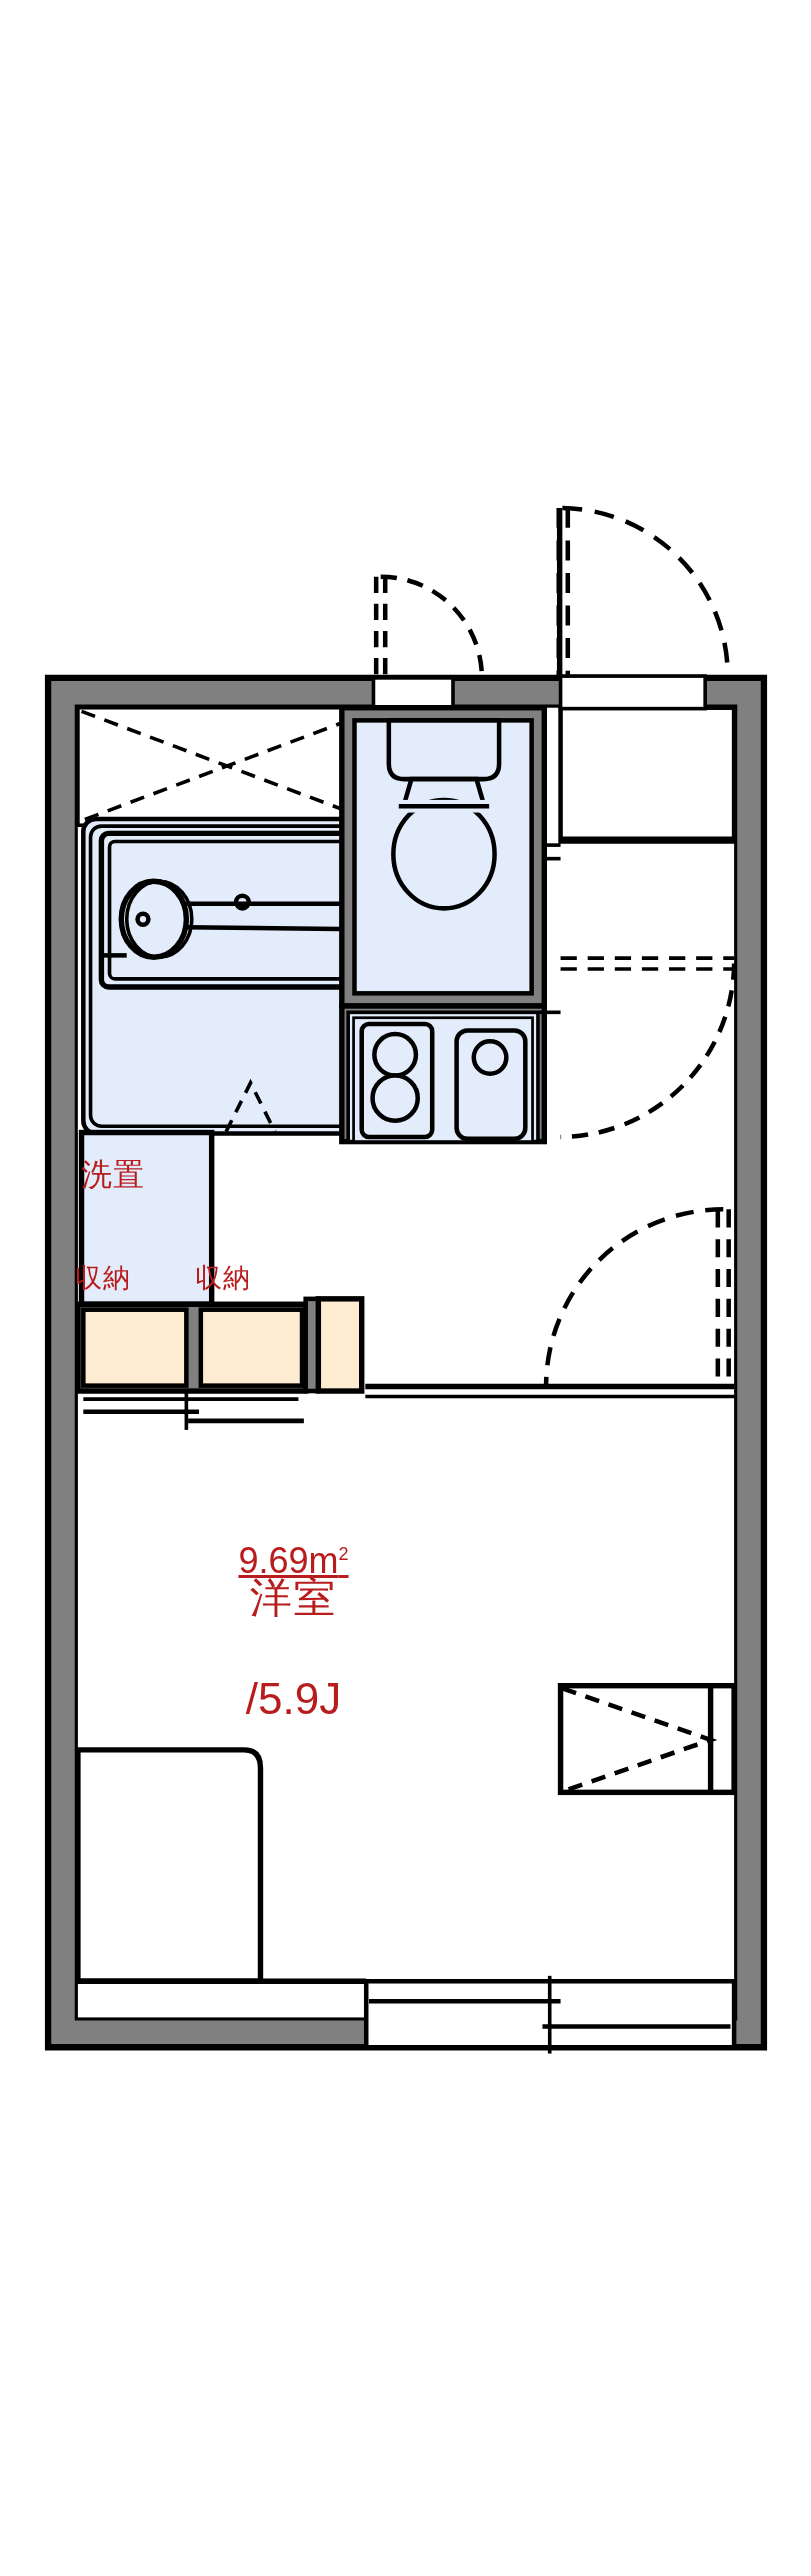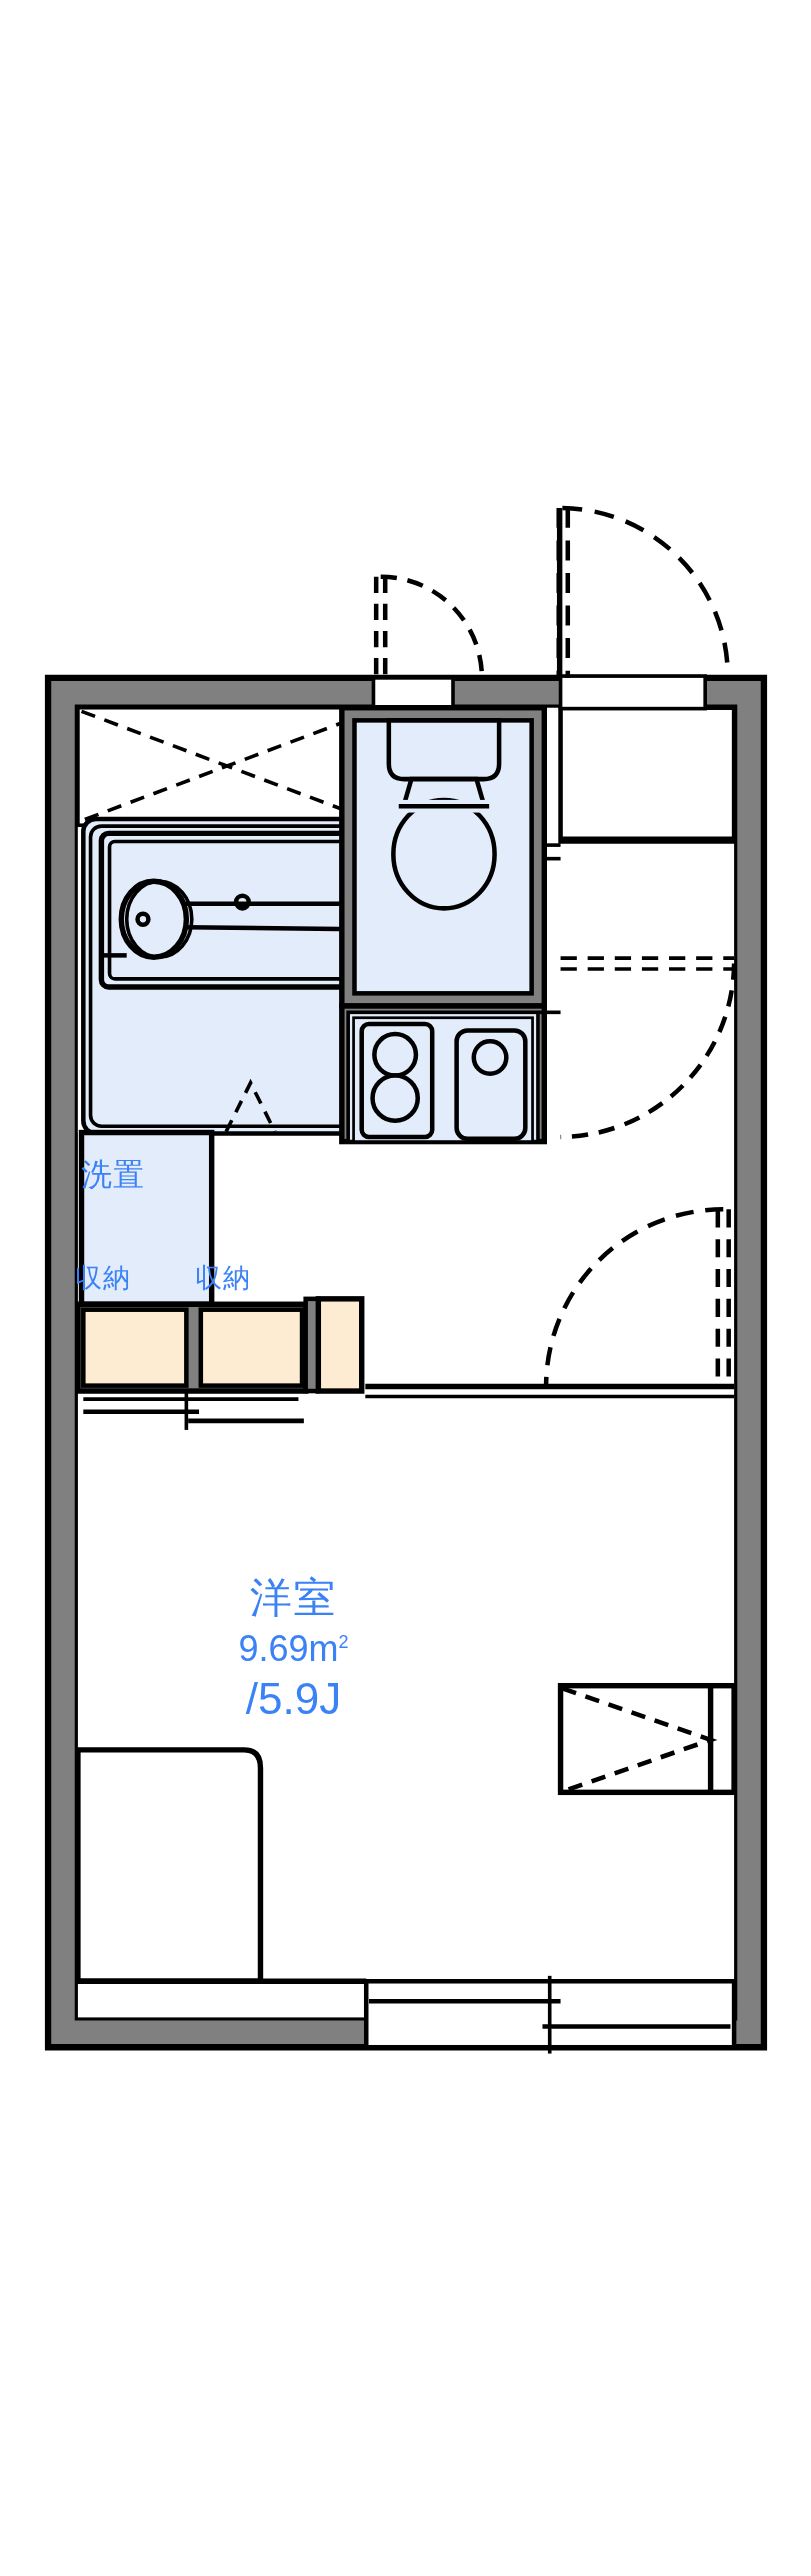--- a/index.html
+++ b/index.html
@@ -1,22 +1,22 @@
 <!DOCTYPE html>
 <html style="font-size:14.5px"><head>
 <meta charset="utf-8">
 <style>
   html,body{margin:0;padding:0;background:#ffffff;}
   body{width:812px;height:2576px;position:relative;
        font-family:"Liberation Sans","DejaVu Sans",sans-serif;}
   #plan{position:absolute;left:0;top:0;width:812px;height:2576px;}
-  .lbl{position:absolute;text-align:center;color:#3b82f6;line-height:1.0;
+  .lbl{position:absolute;text-align:center;color:#b91c1c;line-height:1.0;
        font-family:"Liberation Sans","DejaVu Sans",sans-serif;}
   #room-name{left:194px;top:1577px;width:199px;font-size:42px;letter-spacing:1.8px;}
-  #room-area{left:194px;top:1631px;width:199px;font-size:36px;}
+  #room-area{left:194px;top:1543px;width:199px;font-size:36px;text-decoration:underline;}
   #room-area sup{font-size:18px;vertical-align:super;}
   #room-tatami{left:194px;top:1677px;width:199px;font-size:44px;}
   #wash-label{left:54px;top:1159px;width:118px;font-size:31px;letter-spacing:0.9px;}
   #sto1-label{left:45px;top:1265px;width:116px;font-size:27px;letter-spacing:0.9px;}
   #sto2-label{left:165px;top:1265px;width:116px;font-size:27px;letter-spacing:0.9px;}
 </style>
 </head>
 <body>
 
 <svg id="plan" viewBox="0 0 898 2850" xmlns="http://www.w3.org/2000/svg">

